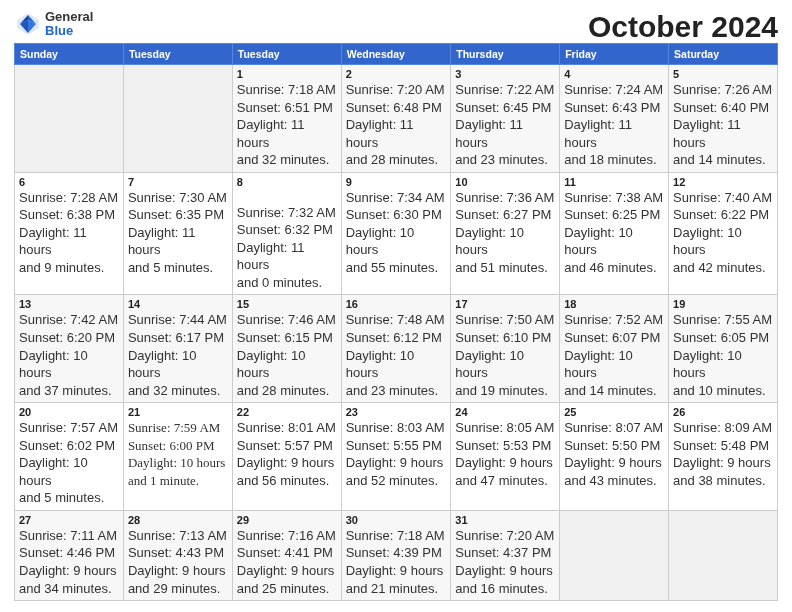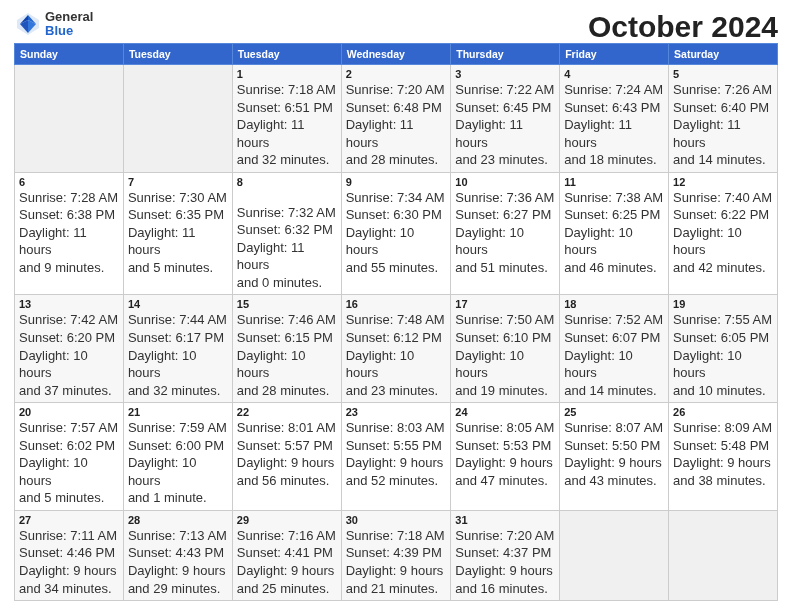--- a/index.html
+++ b/index.html
@@ -285,21 +285,21 @@
         <tr>
           <td>
             <span class="day-num">20</span>
             <div class="day-info" style="white-space: pre-line;">Sunrise: 7:57 AM
 Sunset: 6:02 PM
 Daylight: 10 hours
 and 5 minutes.</div>
           </td>
           <td>
             <span class="day-num">21</span>
-            <div class="day-info" style="white-space: pre-line;">Sunrise: 7:59 AM
+            <div class="day-info" style="white-space: pre-line; font-family: Liberation Serif, serif;">Sunrise: 7:59 AM
 Sunset: 6:00 PM
 Daylight: 10 hours
 and 1 minute.</div>
           </td>
           <td>
             <span class="day-num">22</span>
             <div class="day-info" style="white-space: pre-line;">Sunrise: 8:01 AM
 Sunset: 5:57 PM
 Daylight: 9 hours
 and 56 minutes.</div>

